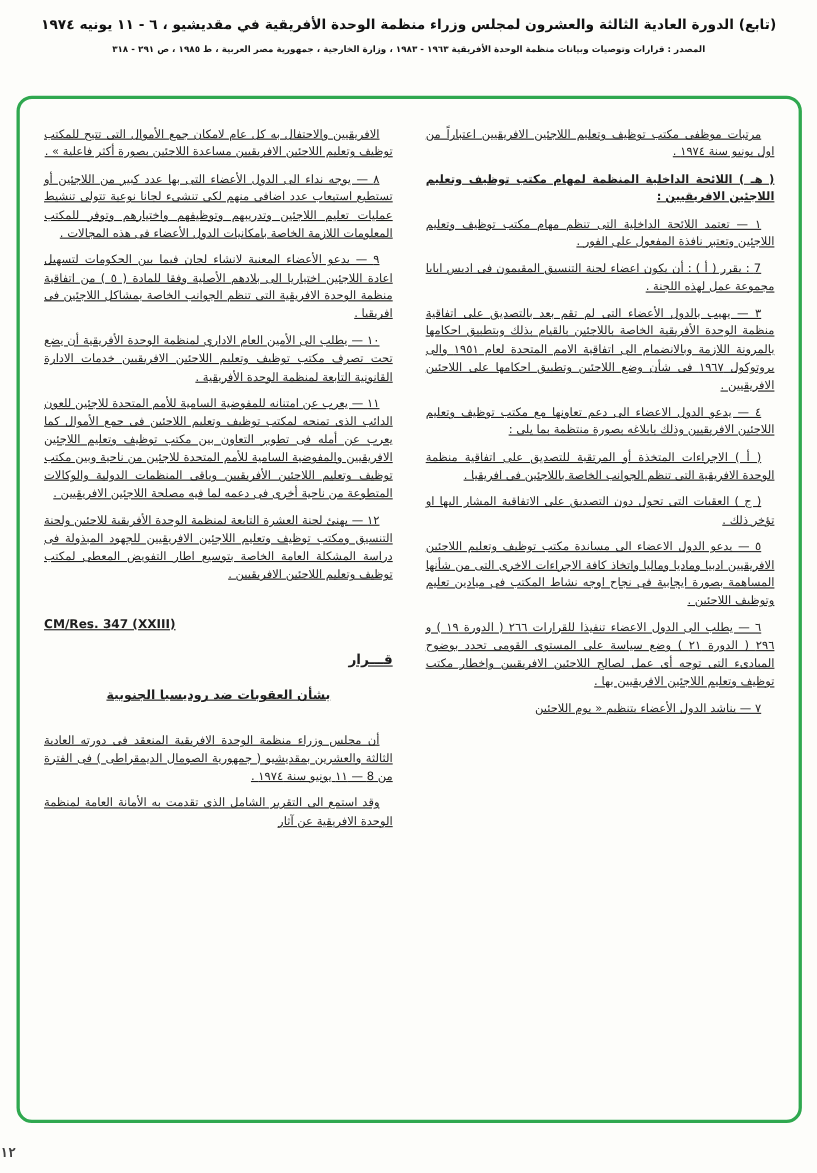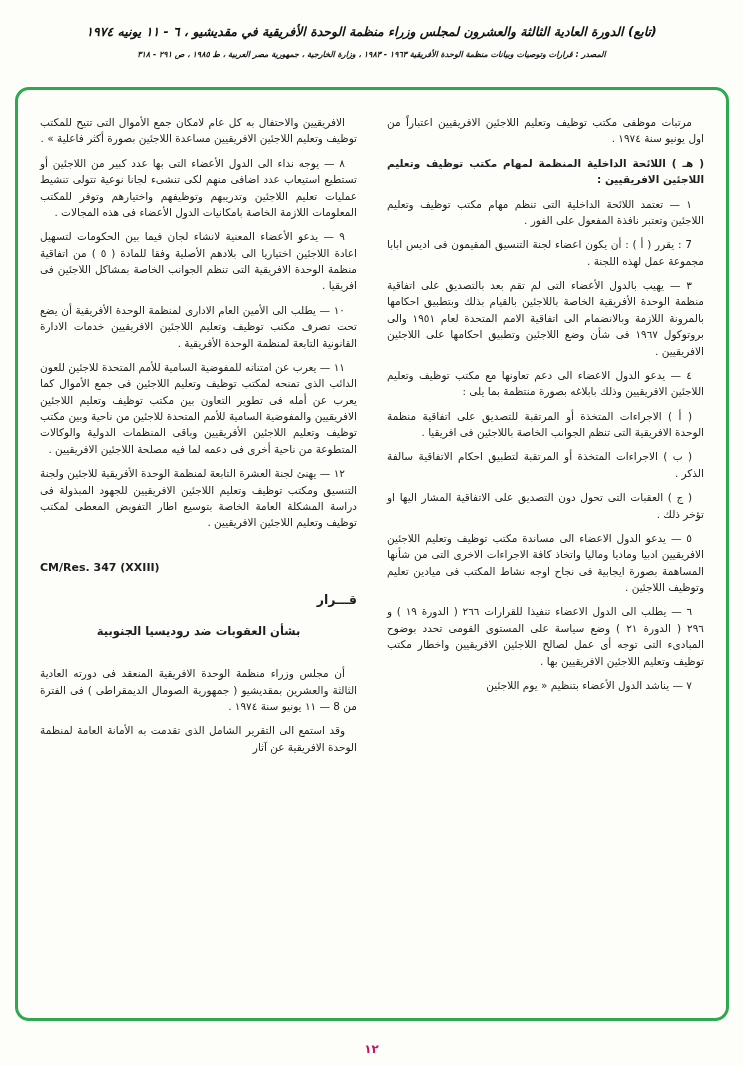--- a/index.html
+++ b/index.html
@@ -9,22 +9,21 @@
     height: 1066px;
     background: #fdfdfa;
     font-family: "DejaVu Sans", sans-serif;
     color: #1b1b1b;
     position: relative;
     overflow: hidden;
   }
   .header {
     direction: rtl;
     text-align: center;
-    padding-top: 24px;
-    font-style: italic;
+    padding-top: 14px;
   }
   .header-line1 {
     font-size: 12.5px;
     font-weight: bold;
     padding: 0 14px;
     color: #111;
   }
   .header-line2 {
     font-size: 8px;
     font-weight: bold;
@@ -50,21 +49,21 @@
     gap: 30px;
     height: 100%;
   }
   .col {
     flex: 1 1 0;
     font-size: 10.5px;
     line-height: 1.56;
     text-align: justify;
     color: #1e1e1e;
   }
-  .col p { margin: 0 0 8px; }
+  .col p { margin: 0 0 8px; text-decoration: underline; }
   .para { text-indent: 12px; }
   .heading {
     font-weight: bold;
     text-indent: 0;
     margin-top: 5px !important;
   }
   .latin {
     direction: ltr;
     text-align: left;
     text-indent: 0;
@@ -85,24 +84,24 @@
     font-weight: bold;
     text-indent: 0;
     font-size: 11.5px;
     margin: 0 0 24px !important;
   }
   .footer {
     position: absolute;
     bottom: 10px;
     left: 0;
     width: 100%;
-    text-align: center;
     font-size: 12px;
     font-weight: bold;
-    color: #be185d;
+    color: #404040;
+    font-family: Liberation Mono, monospace;
   }
 </style>
 </head>
 <body>
 
 <div class="header">
   <div class="header-line1">(تابع) الدورة العادية الثالثة والعشرون لمجلس وزراء منظمة الوحدة الأفريقية في مقديشيو ، ٦ - ١١ يونيه ١٩٧٤</div>
   <div class="header-line2">المصدر : قرارات وتوصيات وبيانات منظمة الوحدة الأفريقية ١٩٦٣ - ١٩٨٣ ، وزارة الخارجية ، جمهورية مصر العربية ، ط ١٩٨٥ ، ص ٢٩١ - ٣١٨</div>
 </div>
 
@@ -110,21 +109,20 @@
   <div class="columns">
 
     <div class="col">
       <p class="para">مرتبات موظفى مكتب توظيف وتعليم اللاجئين الافريقيين اعتباراً من اول يونيو سنة ١٩٧٤ .</p>
       <p class="para heading">( هـ ) اللائحة الداخلية المنظمة لمهام مكتب توظيف وتعليم اللاجئين الافريقيين :</p>
       <p class="para">١ — تعتمد اللائحة الداخلية التى تنظم مهام مكتب توظيف وتعليم اللاجئين وتعتبر نافذة المفعول على الفور .</p>
       <p class="para">7 : يقرر ( أ ) : أن يكون اعضاء لجنة التنسيق المقيمون فى اديس ابابا مجموعة عمل لهذه اللجنة .</p>
       <p class="para">٣ — يهيب بالدول الأعضاء التى لم تقم بعد بالتصديق على اتفاقية منظمة الوحدة الأفريقية الخاصة باللاجئين بالقيام بذلك وبتطبيق احكامها بالمرونة اللازمة وبالانضمام الى اتفاقية الامم المتحدة لعام ١٩٥١ والى بروتوكول ١٩٦٧ فى شأن وضع اللاجئين وتطبيق احكامها على اللاجئين الافريقيين .</p>
       <p class="para">٤ — يدعو الدول الاعضاء الى دعم تعاونها مع مكتب توظيف وتعليم اللاجئين الافريقيين وذلك بابلاغه بصورة منتظمة بما يلى :</p>
       <p class="para">( أ ) الاجراءات المتخذة أو المرتقبة للتصديق على اتفاقية منظمة الوحدة الافريقية التى تنظم الجوانب الخاصة باللاجئين فى افريقيا .</p>
-      <p class="para">( ب ) الاجراءات المتخذة أو المرتقبة لتطبيق احكام الاتفاقية سالفة الذكر .</p>
       <p class="para">( ج ) العقبات التى تحول دون التصديق على الاتفاقية المشار اليها او تؤخر ذلك .</p>
       <p class="para">٥ — يدعو الدول الاعضاء الى مساندة مكتب توظيف وتعليم اللاجئين الافريقيين ادبيا وماديا وماليا واتخاذ كافة الاجراءات الاخرى التى من شأنها المساهمة بصورة ايجابية فى نجاح اوجه نشاط المكتب فى ميادين تعليم وتوظيف اللاجئين .</p>
       <p class="para">٦ — يطلب الى الدول الاعضاء تنفيذا للقرارات ٢٦٦ ( الدورة ١٩ ) و ٢٩٦ ( الدورة ٢١ ) وضع سياسة على المستوى القومى تحدد بوضوح المبادىء التى توجه أى عمل لصالح اللاجئين الافريقيين واخطار مكتب توظيف وتعليم اللاجئين الافريقيين بها .</p>
       <p class="para">٧ — يناشد الدول الأعضاء بتنظيم « يوم اللاجئين</p>
     </div>
 
     <div class="col">
       <p class="para">الافريقيين والاحتفال به كل عام لامكان جمع الأموال التى تتيح للمكتب توظيف وتعليم اللاجئين الافريقيين مساعدة اللاجئين بصورة أكثر فاعلية » .</p>
       <p class="para">٨ — يوجه نداء الى الدول الأعضاء التى بها عدد كبير من اللاجئين أو تستطيع استيعاب عدد اضافى منهم لكى تنشىء لجانا نوعية تتولى تنشيط عمليات تعليم اللاجئين وتدريبهم وتوظيفهم واختيارهم وتوفر للمكتب المعلومات اللازمة الخاصة بامكانيات الدول الأعضاء فى هذه المجالات .</p>
       <p class="para">٩ — يدعو الأعضاء المعنية لانشاء لجان فيما بين الحكومات لتسهيل اعادة اللاجئين اختياريا الى بلادهم الأصلية وفقا للمادة ( ٥ ) من اتفاقية منظمة الوحدة الافريقية التى تنظم الجوانب الخاصة بمشاكل اللاجئين فى افريقيا .</p>

